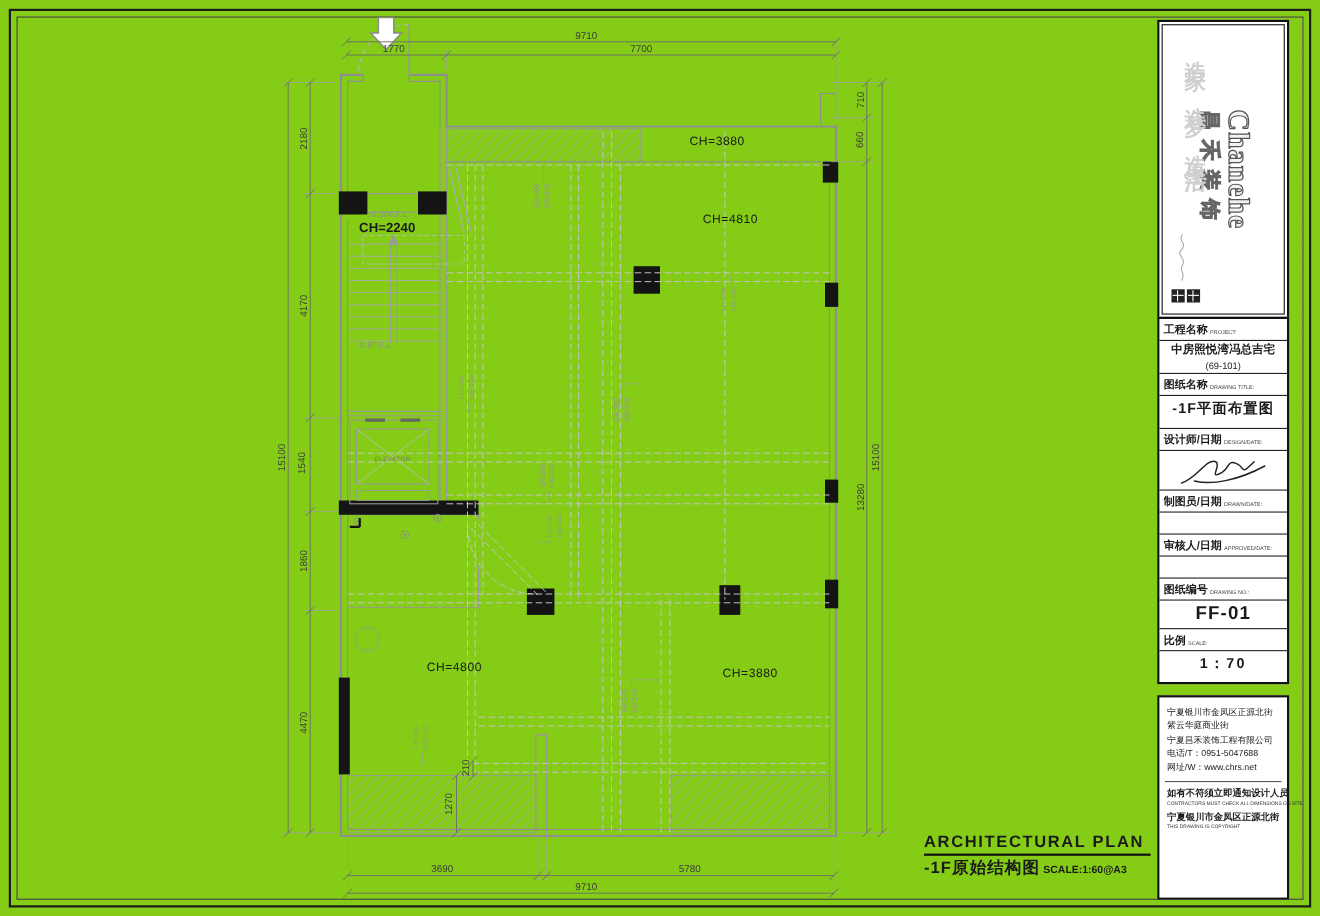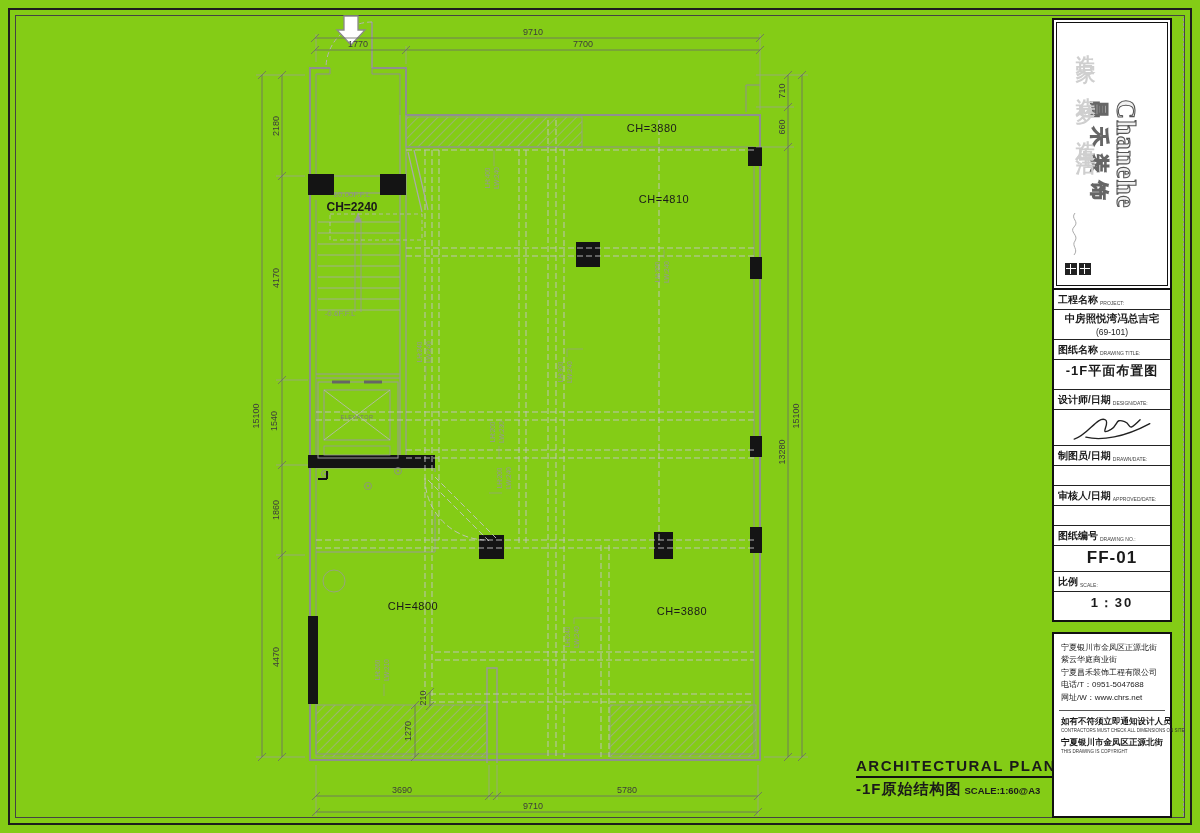--- a/index.html
+++ b/index.html
@@ -37,21 +37,21 @@
   .v-no{font-size:17px;font-weight:bold;letter-spacing:1px;}
   .v-scale{font-size:13px;font-weight:bold;letter-spacing:2px;}
 
   .boxC{top:616px;height:186px;padding:8px 7px;box-sizing:border-box;}
   .addr{font-size:8px;line-height:1.55;white-space:nowrap;}
   .addr-div{border-top:1.5px solid #555;margin:6px -2px 5px;}
   .notice{font-size:8.5px;font-weight:bold;white-space:nowrap;}
   .notice-en{font-size:4.5px;color:#333;margin-bottom:4px;white-space:nowrap;}
 
   
-  .dtitle{position:absolute;left:840px;top:757px;width:206px;margin-left:16px;}
+  .dtitle{position:absolute;left:840px;top:757px;width:206px;}
   .dtitle-en{font-size:15px;font-weight:bold;letter-spacing:1.5px;border-bottom:2.5px solid #111;padding-bottom:2px;font-family:"Liberation Sans",sans-serif;}
   .dtitle-row{display:flex;align-items:baseline;gap:3px;margin-top:2px;}
   .dtitle-cn{font-size:15px;font-weight:bold;letter-spacing:1px;}
   .dtitle-scale{font-size:9.5px;font-weight:bold;}
 
   
   text{font-family:"Liberation Sans","DejaVu Sans",sans-serif;fill:#1a1a1a;}
   .dimt{font-size:9px;fill:#3c3c3c;}
   .cht{font-size:11px;letter-spacing:0.5px;}
   .chbig{font-size:12px;font-weight:bold;}
@@ -302,21 +302,21 @@
         <span class="lab-en">DRAWING NO.:</span>
       </div>
       <div class="brow val" style="height:26px">
         <div class="v-no">FF-01</div>
       </div>
       <div class="brow" style="height:20px">
         <span class="lab">比例</span>
         <span class="lab-en">SCALE:</span>
       </div>
       <div class="brow val" style="height:24px">
-        <div class="v-scale">1：30</div>
+        <div class="v-scale">1：70</div>
       </div>
     </div>
 
     <div class="pbox boxC">
       <div class="addr">宁夏银川市金凤区正源北街</div>
       <div class="addr">紫云华庭商业街</div>
       <div class="addr">宁夏昌禾装饰工程有限公司</div>
       <div class="addr">电话/T：0951-5047688</div>
       <div class="addr">网址/W：www.chrs.net</div>
       <div class="addr-div"></div>

